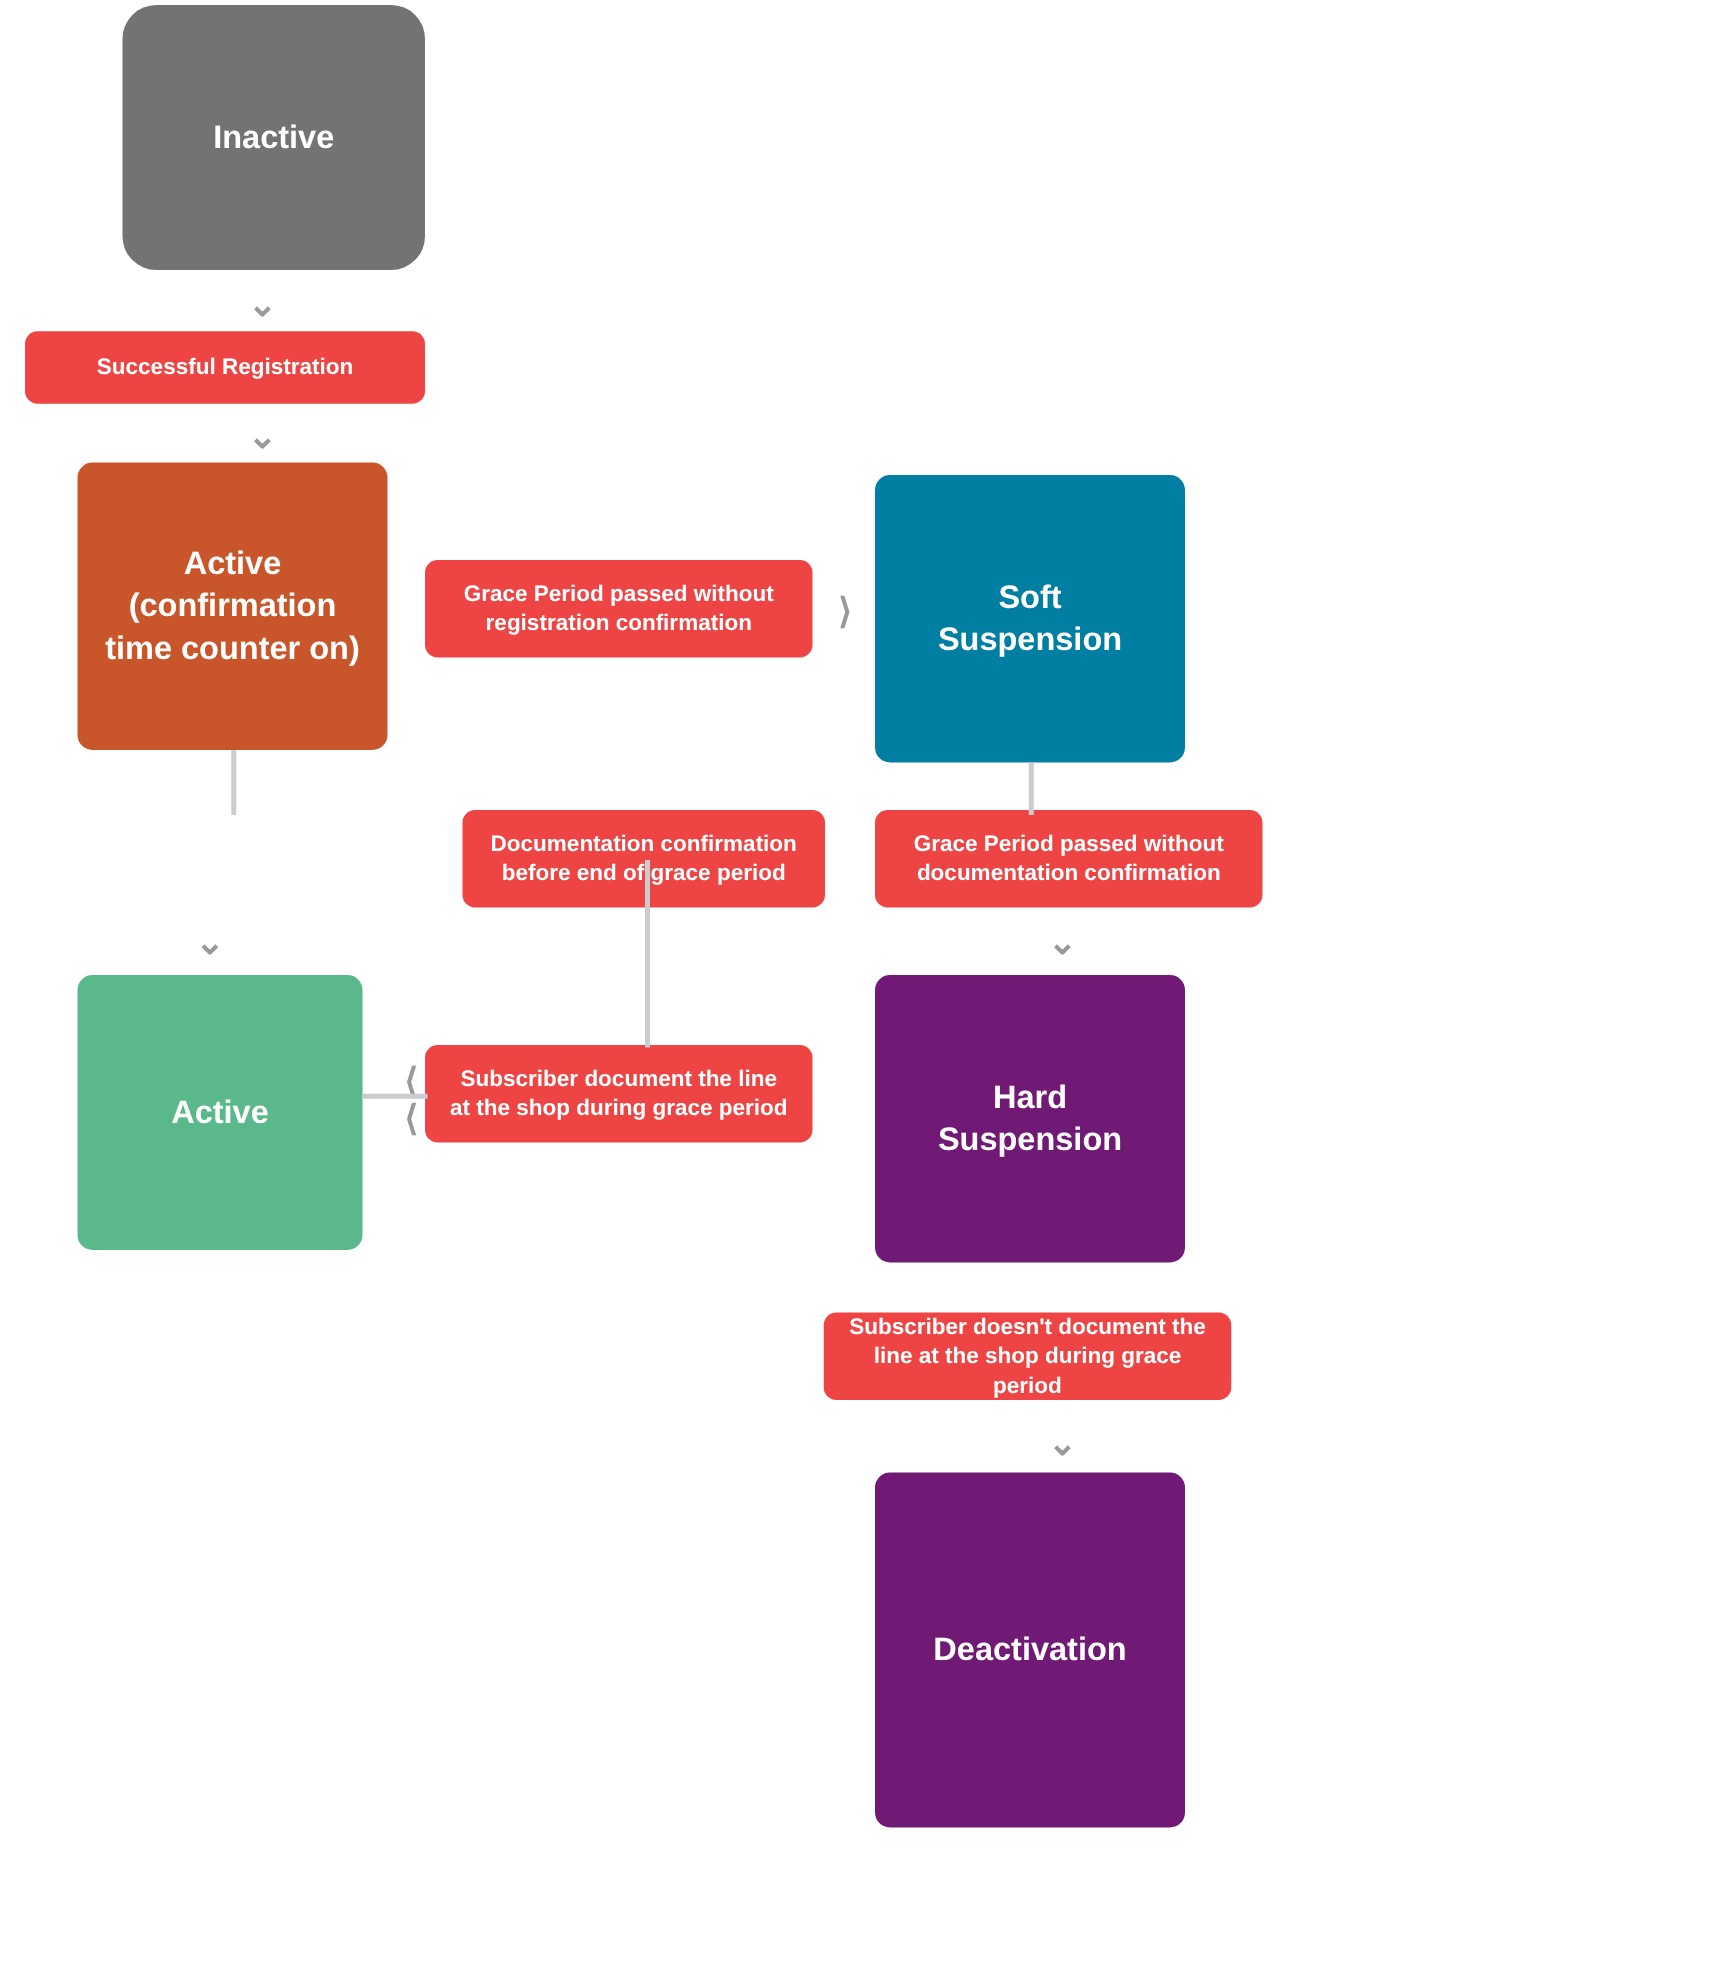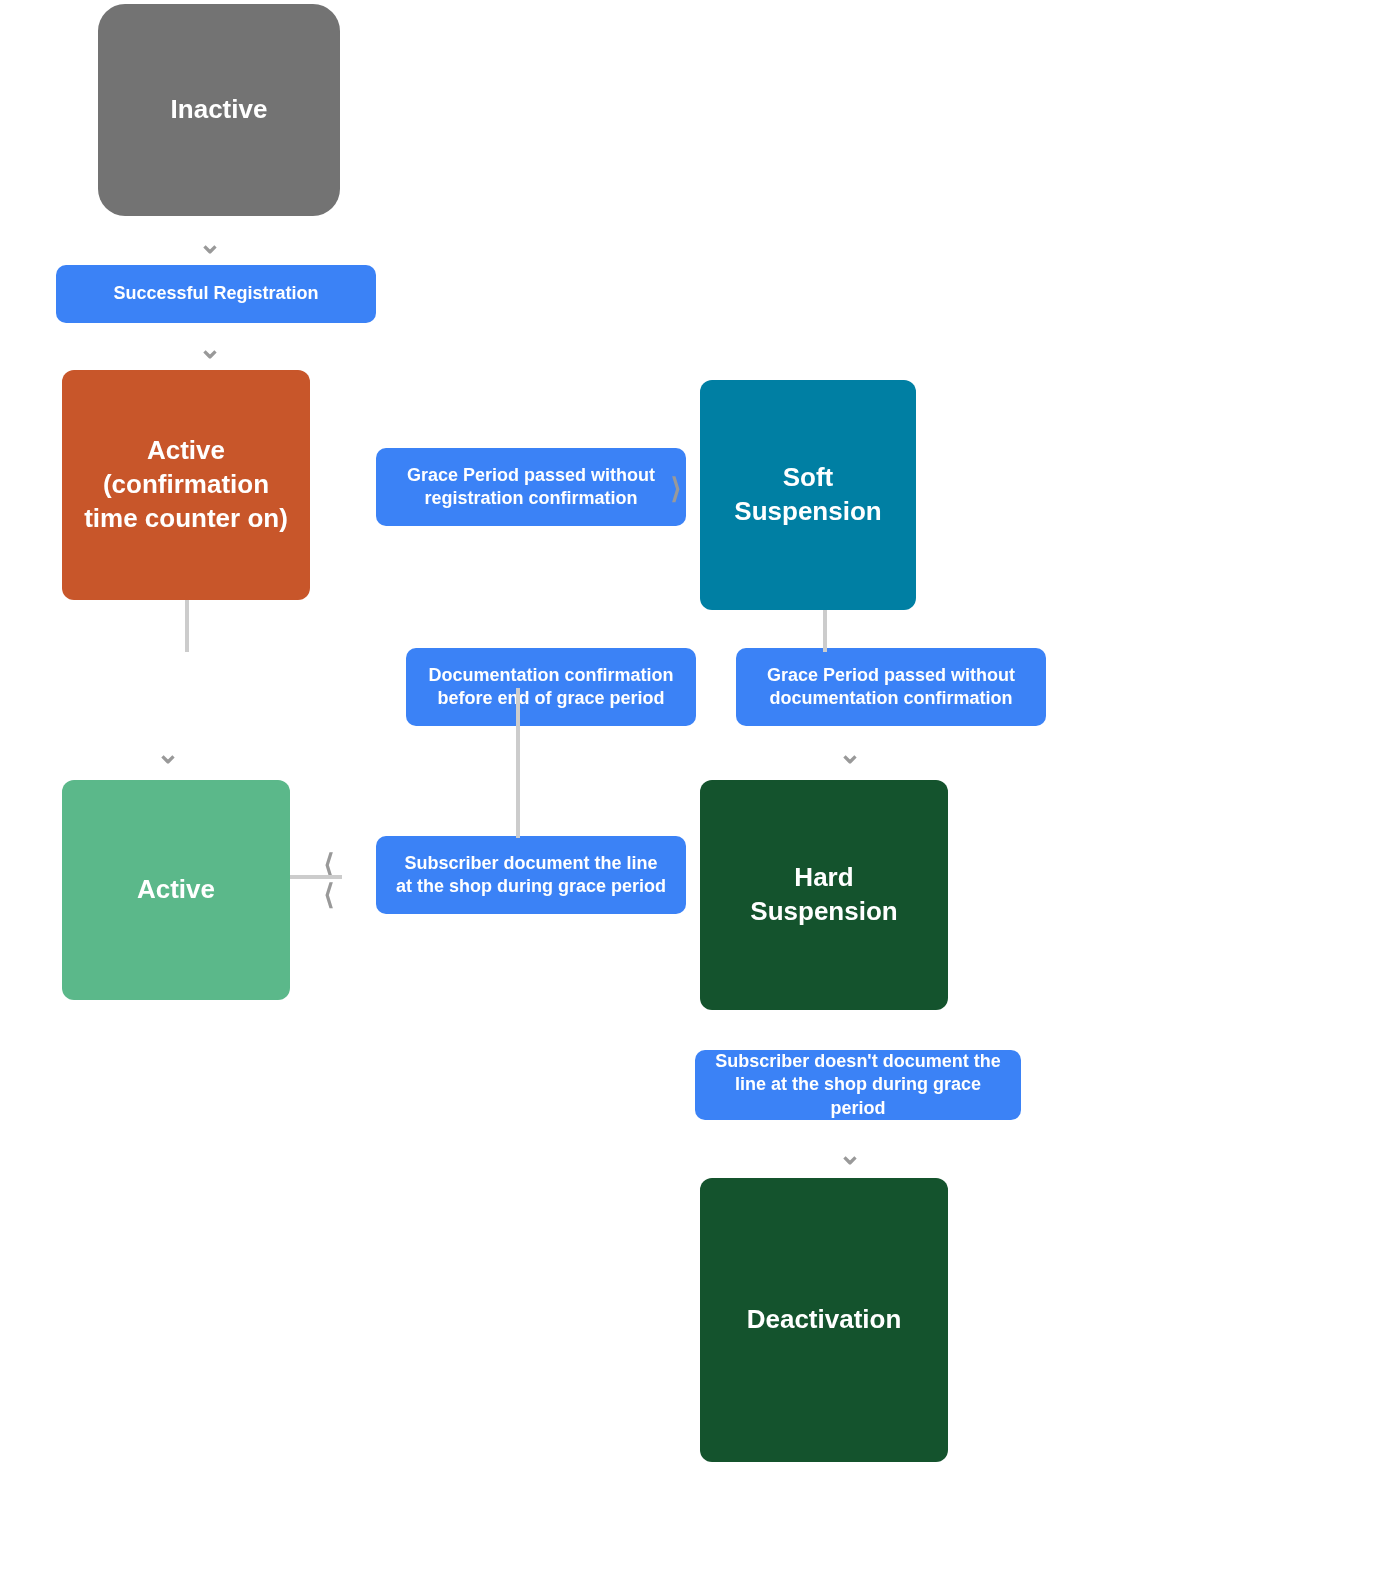--- a/index.html
+++ b/index.html
@@ -25,33 +25,32 @@
       justify-content: center;
       text-align: center;
       color: #fff;
       font-weight: bold;
       font-size: 26px;
       line-height: 1.3;
       position: absolute;
     }
 
     .transition-box {
-      background: #3b82f6;
+      background: #ef4444;
       border-radius: 10px;
       display: flex;
       align-items: center;
       justify-content: center;
       text-align: center;
       color: #fff;
       font-weight: bold;
       font-size: 18px;
       line-height: 1.3;
       padding: 10px 16px;
       position: absolute;
-      margin-left: 36px;
     }
 
     .arrow {
       position: absolute;
       color: #aaa;
       font-size: 36px;
       font-weight: bold;
       display: flex;
       align-items: center;
       justify-content: center;
@@ -60,21 +59,21 @@
     
     .line {
       position: absolute;
       border: 2px solid #ccc;
       background: transparent;
     }
 
     .color-blue { background: #737373; border-radius: 27px; }
     .color-teal { background: #007fa3; }
     .color-orange-dark { background: #c8562a; }
-    .color-orange-light { background: #14532d; }
+    .color-orange-light { background: #701a75; }
     .color-green { background: #5bb88a; }
   </style>
 </head>
 <body>
 
 <div class="diagram">
 
   <div class="state-box color-blue" style="left:98px; top:4px; width:242px; height:212px;">
     <span>Inactive</span>
   </div>
@@ -93,21 +92,21 @@
 time counter on)</span>
   </div>
 
   <div class="transition-box" style="left:340px; top:448px; width:310px; height:78px;">
     <span style="white-space:pre-line;">Grace Period passed without
 registration confirmation</span>
   </div>
 
   <div class="arrow" style="left:656px; top:468px; width:40px; height:40px; color:#999; font-size:28px;">⟩</div>
 
-  <div class="state-box color-teal" style="left:700px; top:380px; width:216px; height:230px;">
+  <div class="state-box color-teal" style="left:700px; top:380px; width:248px; height:230px;">
     <span style="white-space:pre-line;">Soft
 Suspension</span>
   </div>
 
 
   <div class="transition-box" style="left:370px; top:648px; width:290px; height:78px;">
     <span style="white-space:pre-line;">Documentation confirmation
 before end of grace period</span>
   </div>
 

